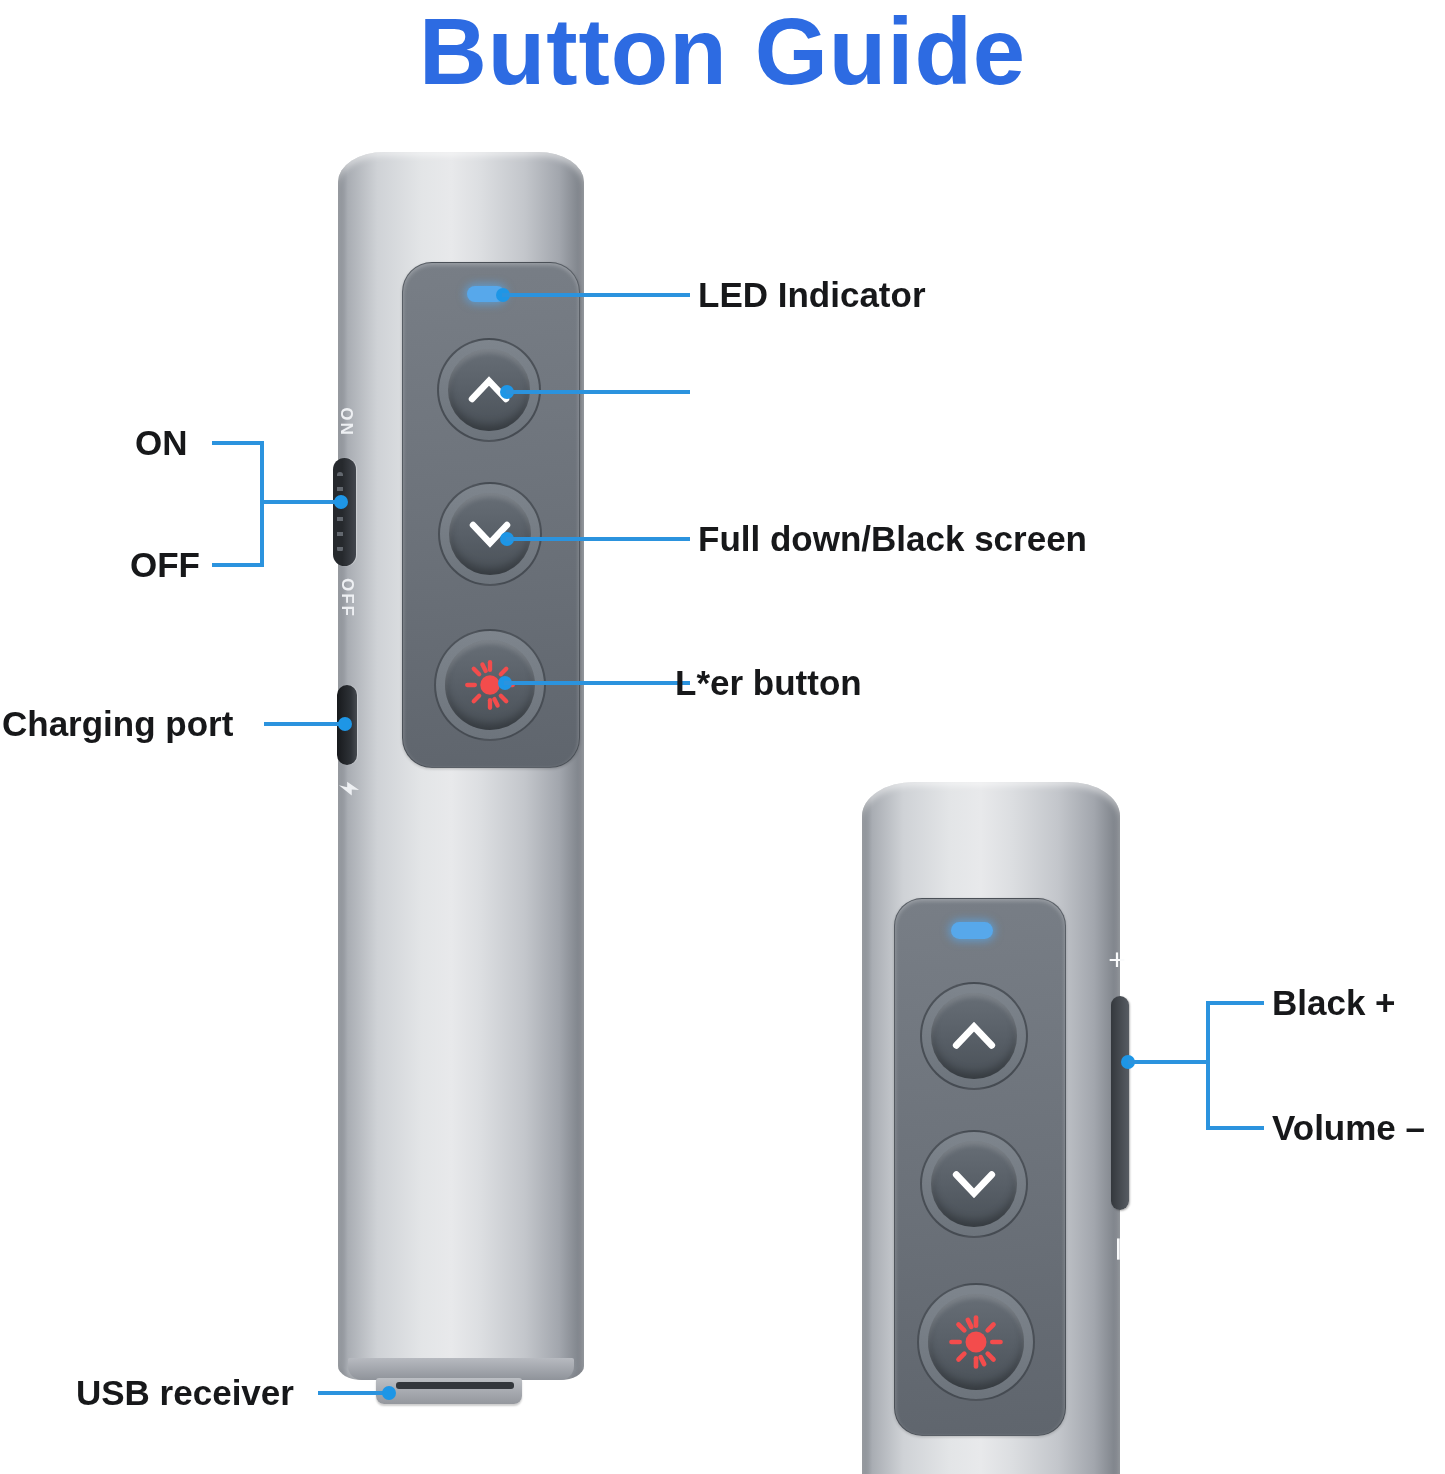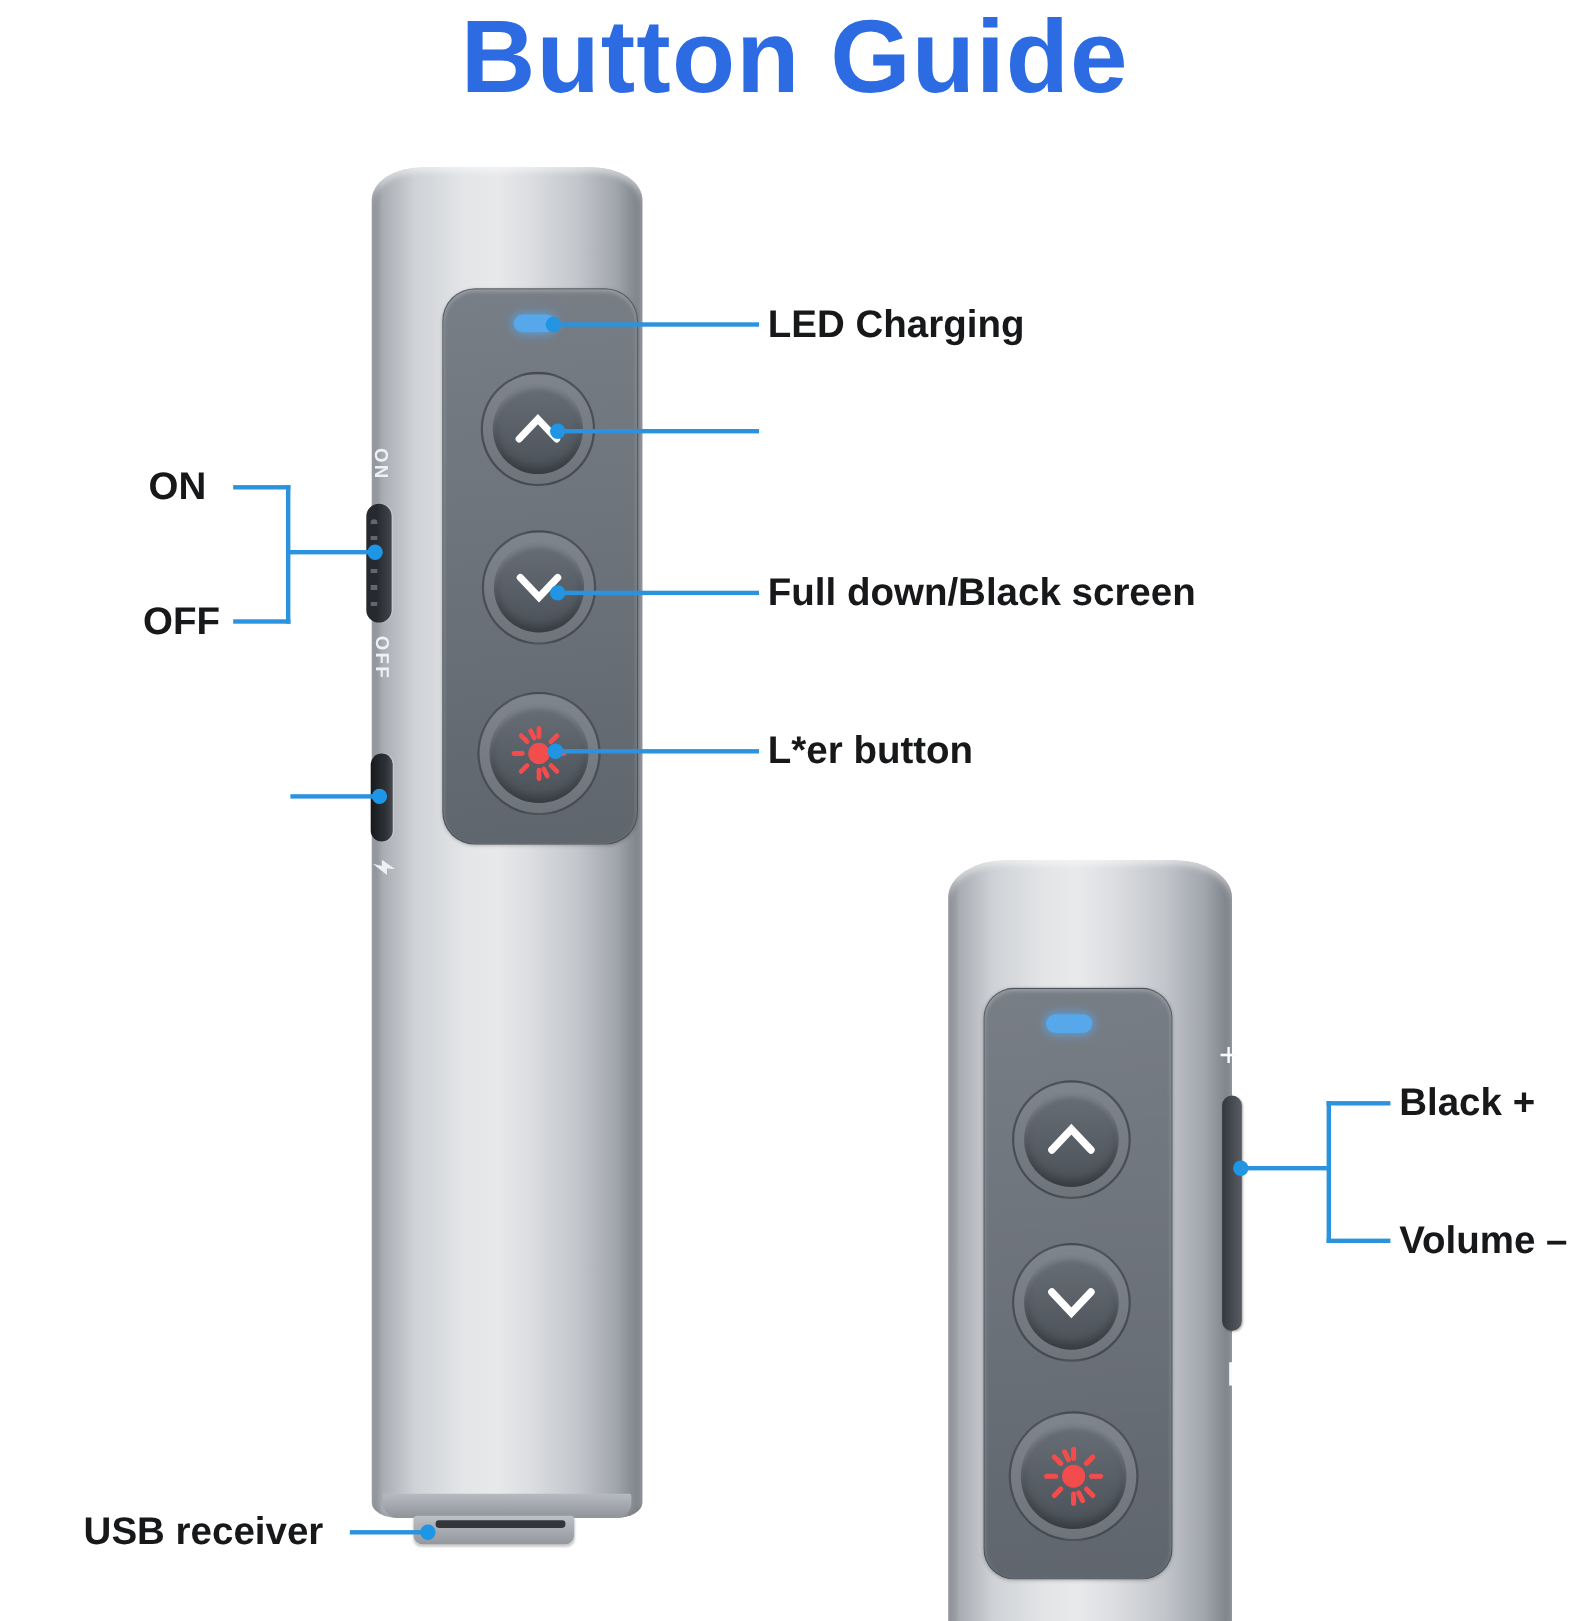--- a/index.html
+++ b/index.html
@@ -158,41 +158,42 @@
   <div class="marking on-mark">ON</div>
   <div class="switch"></div>
   <div class="marking off-mark">OFF</div>
   <div class="charge-port"></div>
   <svg class="bolt" viewBox="0 0 24 24">
     <polygon points="13,1 4,14 10,14 8,23 19,9 12.5,9" fill="#eef0f3" transform="rotate(90 12 12)"></polygon>
   </svg>
 
   <div class="dot" style="left:496px;top:276px;"></div>
   <div class="cl" style="left:502px;top:281px;width:188px;"></div>
-  <div class="lab" style="left:698px;top:263px;">LED Charging</div>
+  <div class="lab" style="left:698px;top:263px;">LED Indicator</div>
 
   <div class="dot" style="left:500px;top:373px;"></div>
   <div class="cl" style="left:506px;top:378px;width:184px;"></div>
 
   <div class="dot" style="left:500px;top:520px;"></div>
   <div class="cl" style="left:506px;top:525px;width:184px;"></div>
   <div class="lab" style="left:698px;top:507px;">Full down/Black screen</div>
 
   <div class="dot" style="left:498px;top:664px;"></div>
   <div class="cl" style="left:504px;top:669px;width:186px;"></div>
-  <div class="lab" style="left:698px;top:651px;">L*er button</div>
+  <div class="lab" style="left:675px;top:651px;">L*er button</div>
 
   <div class="lab" style="left:135px;top:411px;">ON</div>
   <div class="lab" style="left:130px;top:533px;">OFF</div>
   <div class="cl" style="left:212px;top:429px;width:52px;"></div>
   <div class="clv" style="left:260px;top:429px;height:126px;"></div>
   <div class="cl" style="left:212px;top:551px;width:52px;"></div>
   <div class="cl" style="left:260px;top:488px;width:82px;"></div>
   <div class="dot" style="left:334px;top:483px;"></div>
 
+  <div class="lab" style="left:2px;top:692px;">Charging port</div>
   <div class="cl" style="left:264px;top:710px;width:80px;"></div>
   <div class="dot" style="left:338px;top:705px;"></div>
 
   <div class="lab" style="left:76px;top:1361px;">USB receiver</div>
   <div class="cl" style="left:318px;top:1379px;width:72px;"></div>
   <div class="dot" style="left:382px;top:1374px;"></div>
 
   <div class="body body-right"></div>
   <div class="panel panel-right"></div>
   <div class="led" style="left:951px;top:910px;width:42px;height:17px;"></div>

